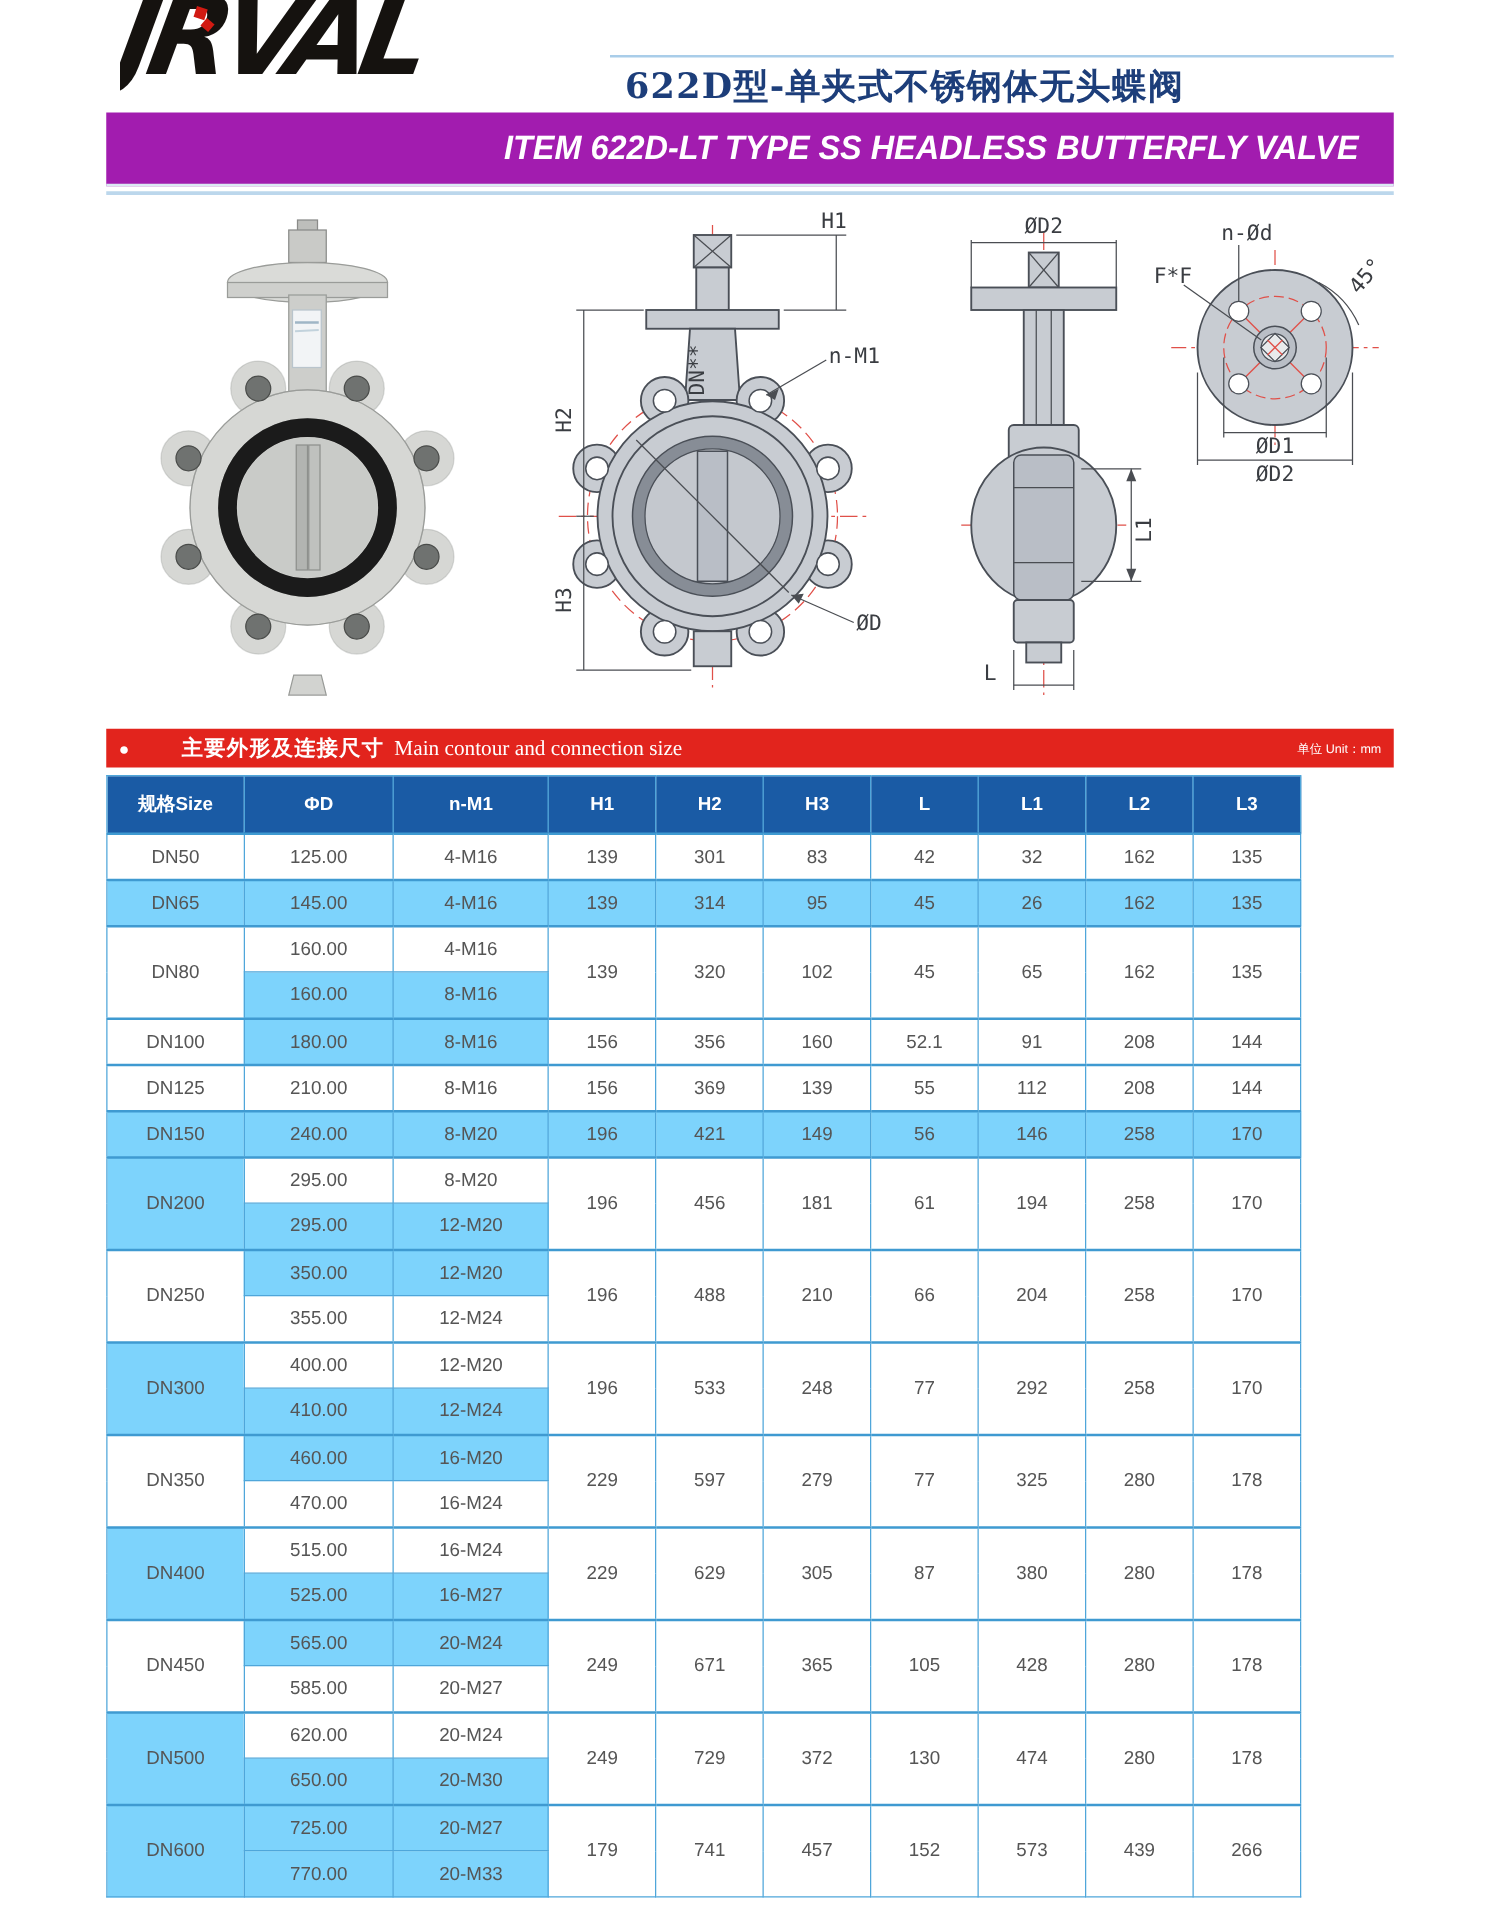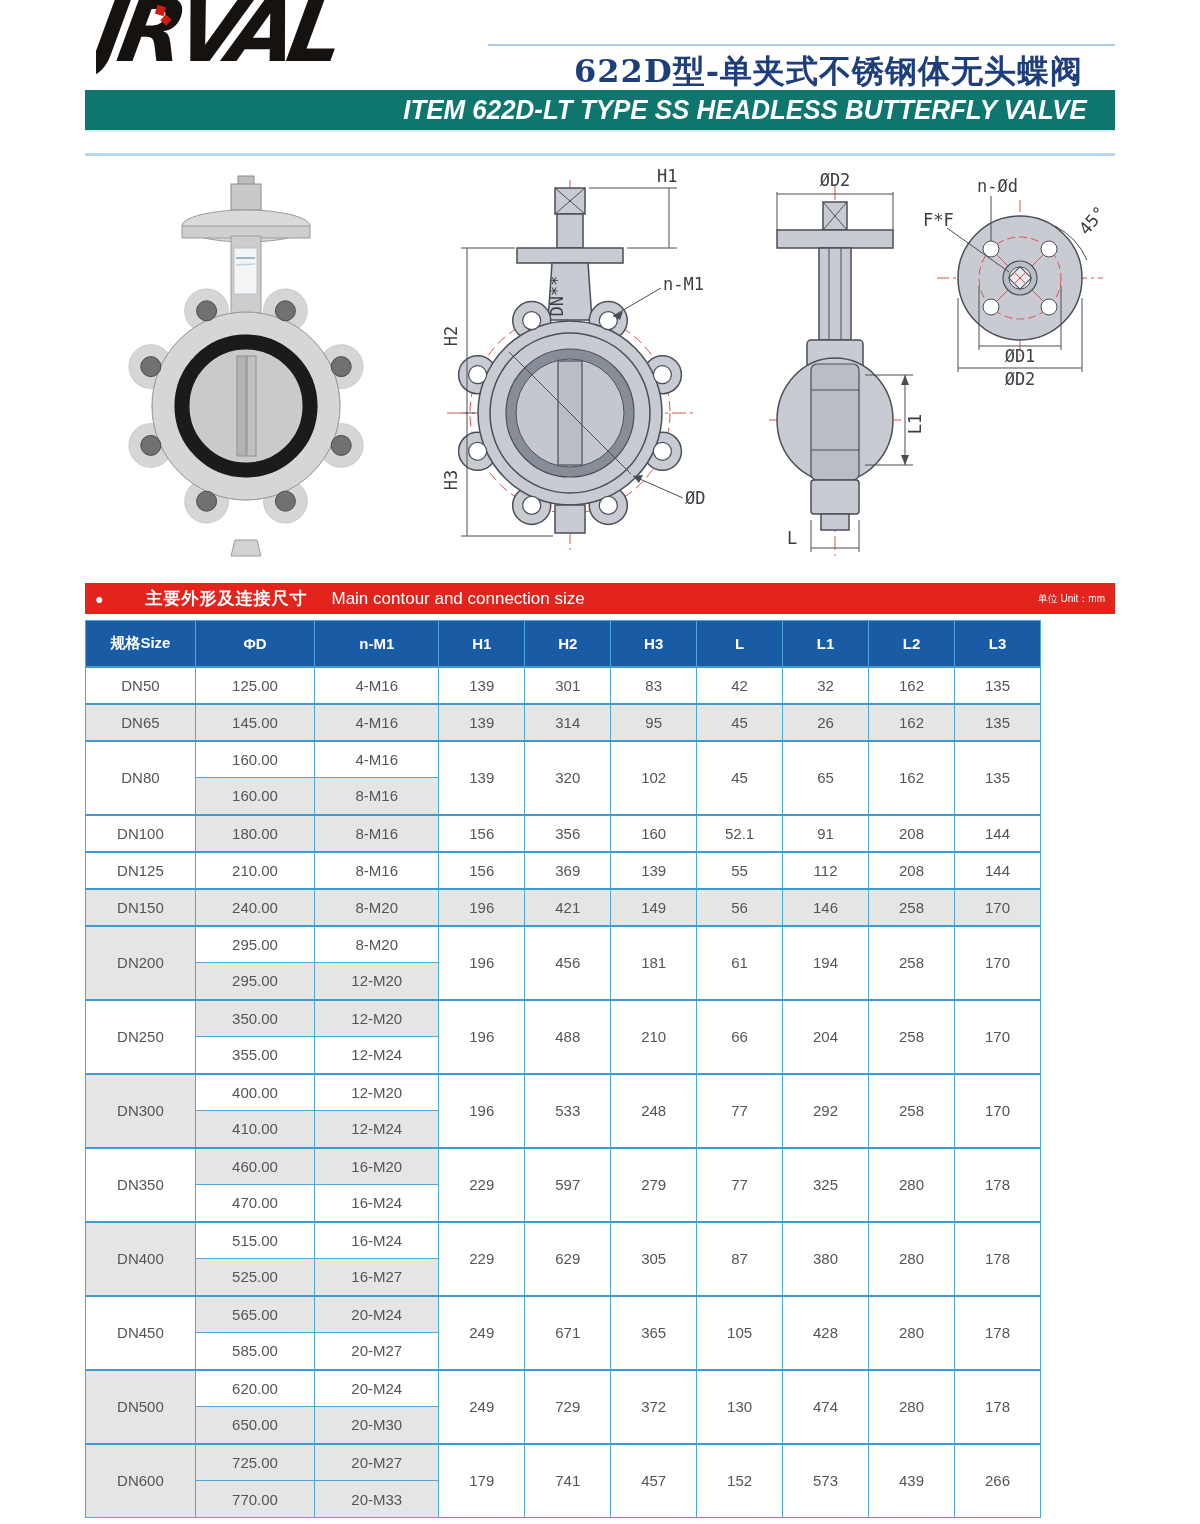--- a/index.html
+++ b/index.html
@@ -16,29 +16,29 @@
     font-family:"DejaVu Sans", sans-serif; font-weight:900; font-style:italic;
     font-size:86px; letter-spacing:-8px; color:#15120f;
     transform:skewX(-10deg) scaleY(1.02); line-height:100px;
   }
   .logo-accent { position:absolute; left:60px; top:26px; width:9px; height:9px; background:#d11a12; transform:rotate(18deg); }
   .logo-accent2 { position:absolute; left:66px; top:36px; width:8px; height:8px; background:#d11a12; transform:rotate(40deg); }
 
   
   .cn-rule { position:absolute; left:488px; top:44px; width:627px; height:2px; background:#a9cde9; }
   .cn-title {
-    position:absolute; left:515px; top:50px; width:627px; text-align:center;
-    font-family:"DejaVu Serif", serif; font-size:32px; font-weight:600; color:#1d3e7a;
+    position:absolute; left:500px; top:50px; width:627px; text-align:left;
+    font-family:"DejaVu Serif", serif; font-size:28px; font-weight:600; color:#1d3e7a;
     letter-spacing:1px;
   }
 
   
   .banner {
-    position:absolute; left:85px; top:90px; width:1030px; height:42px;
-    background:#0f766e; display:flex; align-items:center; justify-content:flex-end;
+    position:absolute; left:85px; top:90px; width:1030px; height:59px;
+    background:#a21caf; display:flex; align-items:center; justify-content:flex-end;
     padding-right:14px; border-bottom:2px solid #dce9f4;
   }
   .banner-text {
     color:#ffffff; font-style:italic; font-weight:bold; font-size:27px; letter-spacing:0;
     transform:scaleX(0.96);
   }
   .banner-rule { position:absolute; left:85px; top:153px; width:1030px; height:3px; background:#bcd7ec; }
 
   
   .drawings {
@@ -54,36 +54,36 @@
   .body-fill2 { fill:#b9bec6; stroke:#4a4f57; stroke-width:1.2; }
 
   
   .section-bar {
     position:absolute; left:85px; top:583px; width:1030px; height:31px;
     background:#e2241d; color:#ffffff; display:flex; align-items:center;
     padding:0 10px; font-size:17px;
   }
   .section-bar .bullet { font-size:14px; margin-right:6px; }
   .section-title-cn { font-weight:bold; letter-spacing:1px;margin-left:36px; }
-  .section-title-en { margin-left:24px; }
+  .section-title-en { margin-left:8px;font-family:Liberation Serif, serif; }
   .section-unit { margin-left:auto; font-size:10px; }
 
   
   .spec-table-wrap { position:absolute; left:85px; top:620px; width:956px; }
   table.spec { width:100%; border-collapse:collapse; table-layout:fixed; }
   table.spec th, table.spec td {
     border:1px solid #4fa6da; text-align:center; vertical-align:middle;
     font-size:15px;
   }
   table.spec th {
     background:#1a5ba5; color:#ffffff; font-weight:bold; height:46px;
     border-color:#4fa6da;
   }
   table.spec td { height:37px; color:#555; background:#ffffff; }
-  table.spec td.shade { background:#e5e5e5;margin-top:12px; }
+  table.spec td.shade { background:#7dd3fc;margin-top:12px; }
   table.spec tr.group-start td { border-top:2px solid #3f9ad1; }
   col.c-size { width:11.5%; } col.c-d { width:12.5%; } col.c-m { width:13%; }
   col.c-v { width:9%; }
 </style>
 </head>
 <body>
 
 <div class="page">
 
   <div class="logo-wrap">

